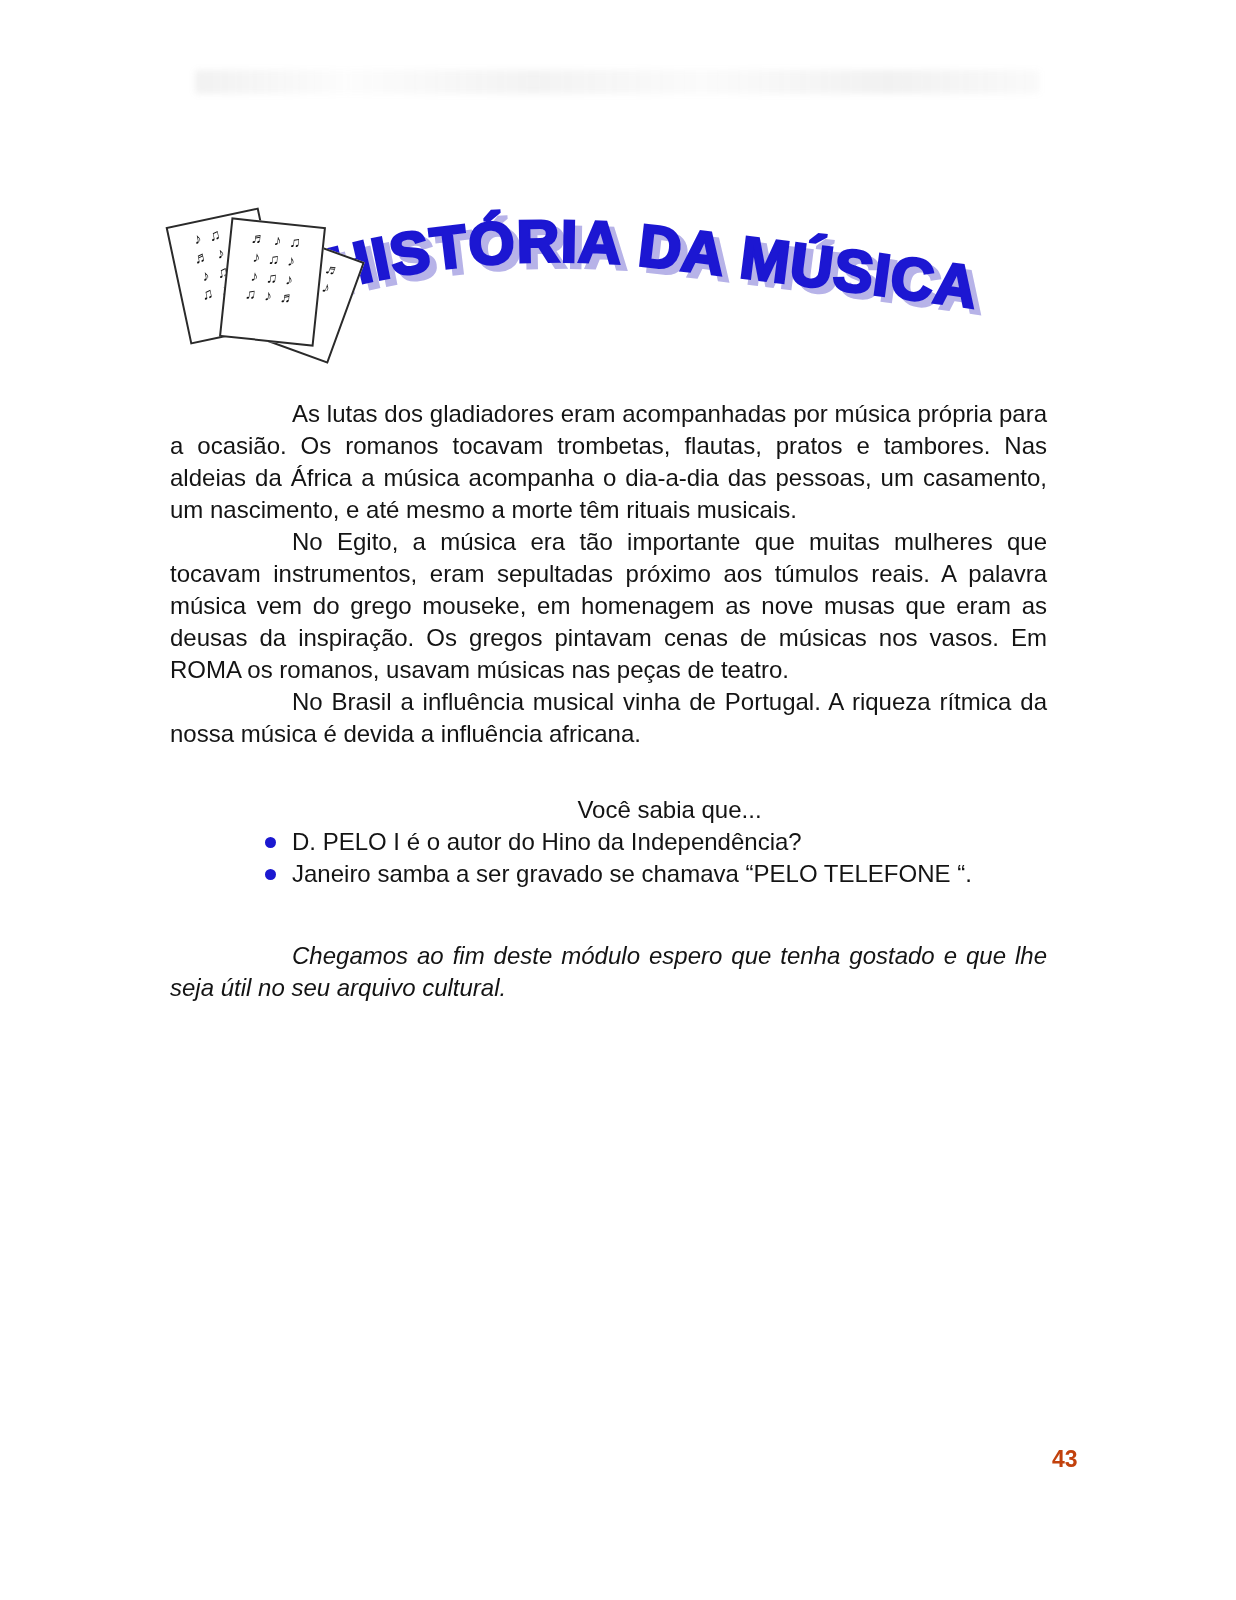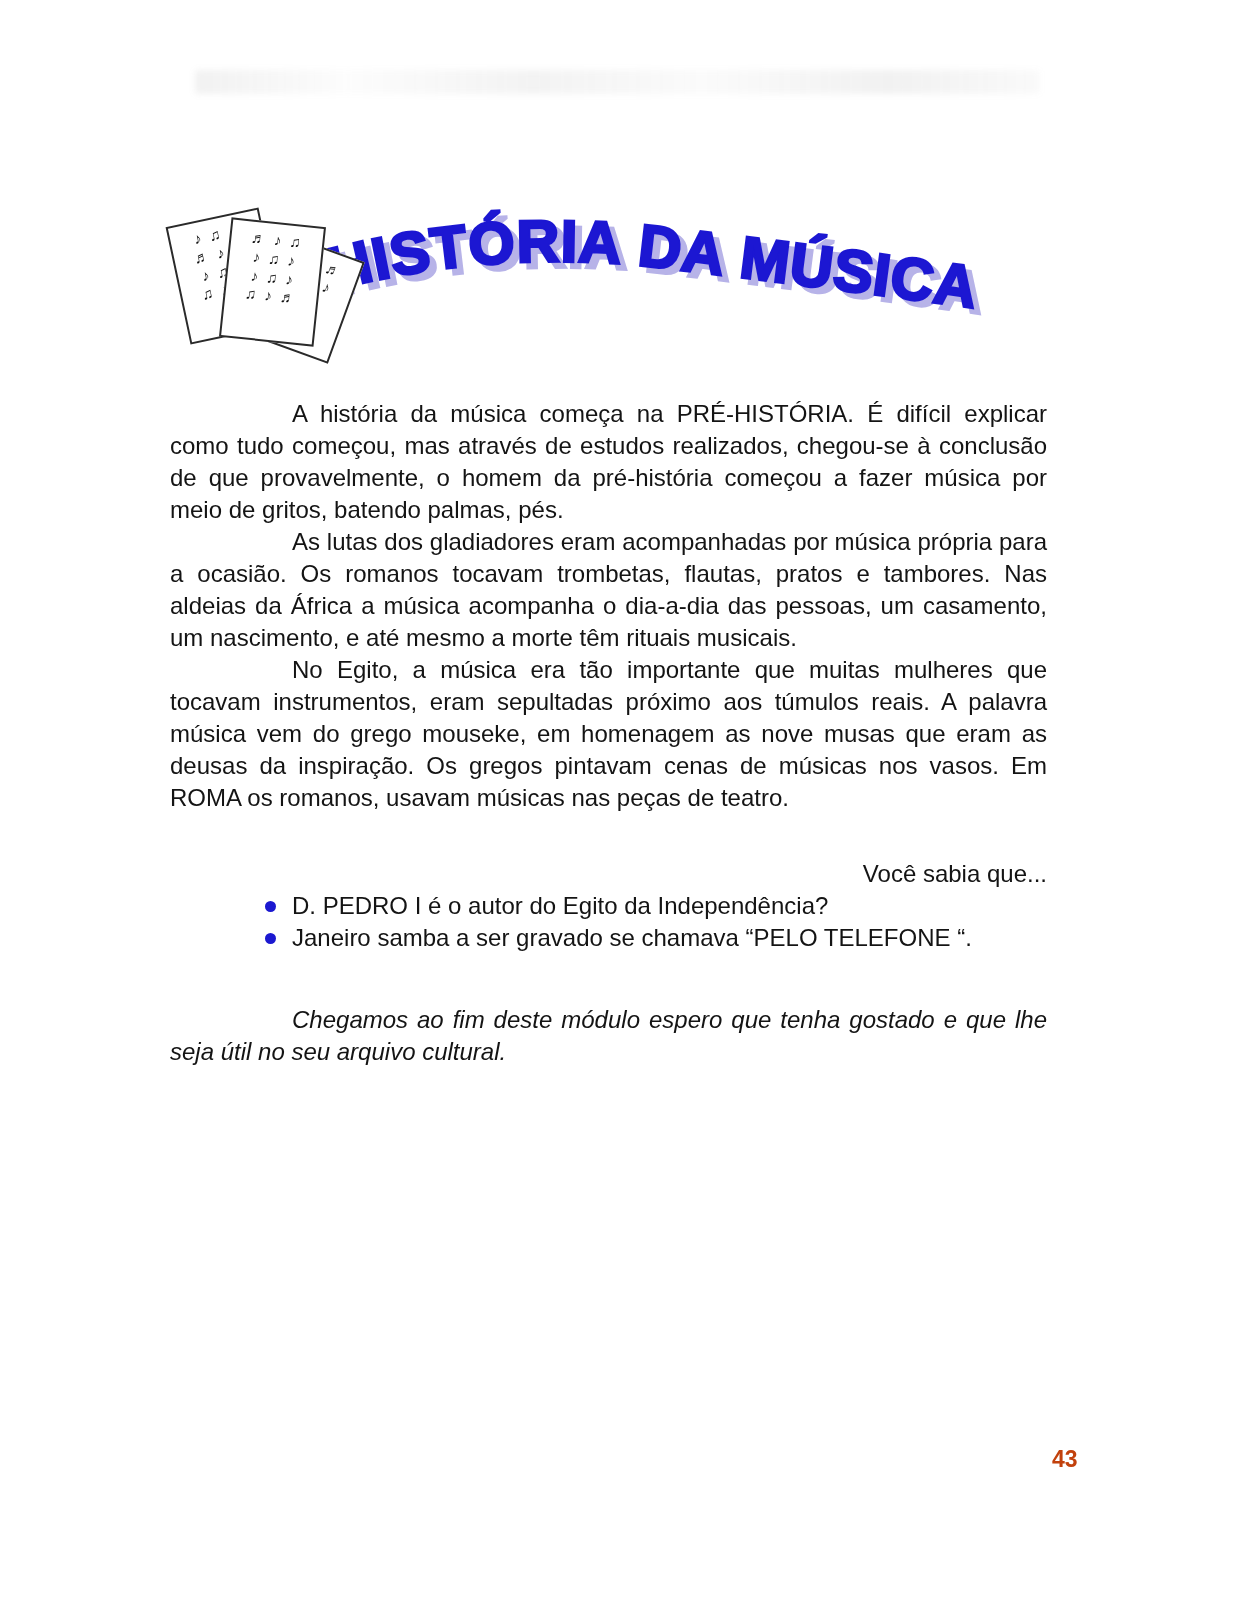--- a/index.html
+++ b/index.html
@@ -76,21 +76,21 @@
     font-size:24px;
     line-height:32px;
     text-align:justify;
   }
   .content p{margin:0;}
   .body-par{text-indent:122px;}
 
   .didyouknow-intro{
     margin-top:44px !important;
     text-indent:122px;
-    text-align:right;
+    text-align:center;
   }
   ul.bullets{
     list-style:none;
     margin:0;
     padding:0 0 0 92px;
   }
   ul.bullets li{
     position:relative;
     padding-left:30px;
     text-align:justify;
@@ -151,27 +151,27 @@
     </defs>
     <text class="title-text title-shadow-text" transform="translate(7,6)">
       <textPath href="#title-arc">HISTÓRIA DA MÚSICA</textPath>
     </text>
     <text class="title-text title-main-text">
       <textPath href="#title-arc">HISTÓRIA DA MÚSICA</textPath>
     </text>
   </svg>
 
   <main class="content">
-    <p class="body-par">A história da música começa na PRÉ-HISTÓRIA. É difícil explicar como tudo começou, mas através de estudos realizados, chegou-se à conclusão de que provavelmente, o homem da pré-história começou a fazer música por meio de gritos, batendo palmas, pés.</p>
     <p class="body-par">As lutas dos gladiadores eram acompanhadas por música própria para a ocasião. Os romanos tocavam trombetas, flautas, pratos e tambores. Nas aldeias da África a música acompanha o dia-a-dia das pessoas, um casamento, um nascimento, e até mesmo a morte têm rituais musicais.</p>
     <p class="body-par">No Egito, a música era tão importante que muitas mulheres que tocavam instrumentos, eram sepultadas próximo aos túmulos reais. A palavra música vem do grego mouseke, em homenagem as nove musas que eram as deusas da inspiração. Os gregos pintavam cenas de músicas nos vasos. Em ROMA os romanos, usavam músicas nas peças de teatro.</p>
+    <p class="body-par">No Brasil a influência musical vinha de Portugal. A riqueza rítmica da nossa música é devida a influência africana.</p>
 
     <p class="didyouknow-intro">Você sabia que...</p>
     <ul class="bullets">
-      <li>D. PEDRO I é o autor do Egito da Independência?</li>
+      <li>D. PELO I é o autor do Hino da Independência?</li>
       <li>Janeiro samba a ser gravado se chamava “PELO TELEFONE “.</li>
     </ul>
 
     <p class="closing">Chegamos ao fim deste módulo espero que tenha gostado e que lhe seja útil no seu arquivo cultural.</p>
   </main>
 
   <div class="page-number">43</div>
 
 </div>
 

